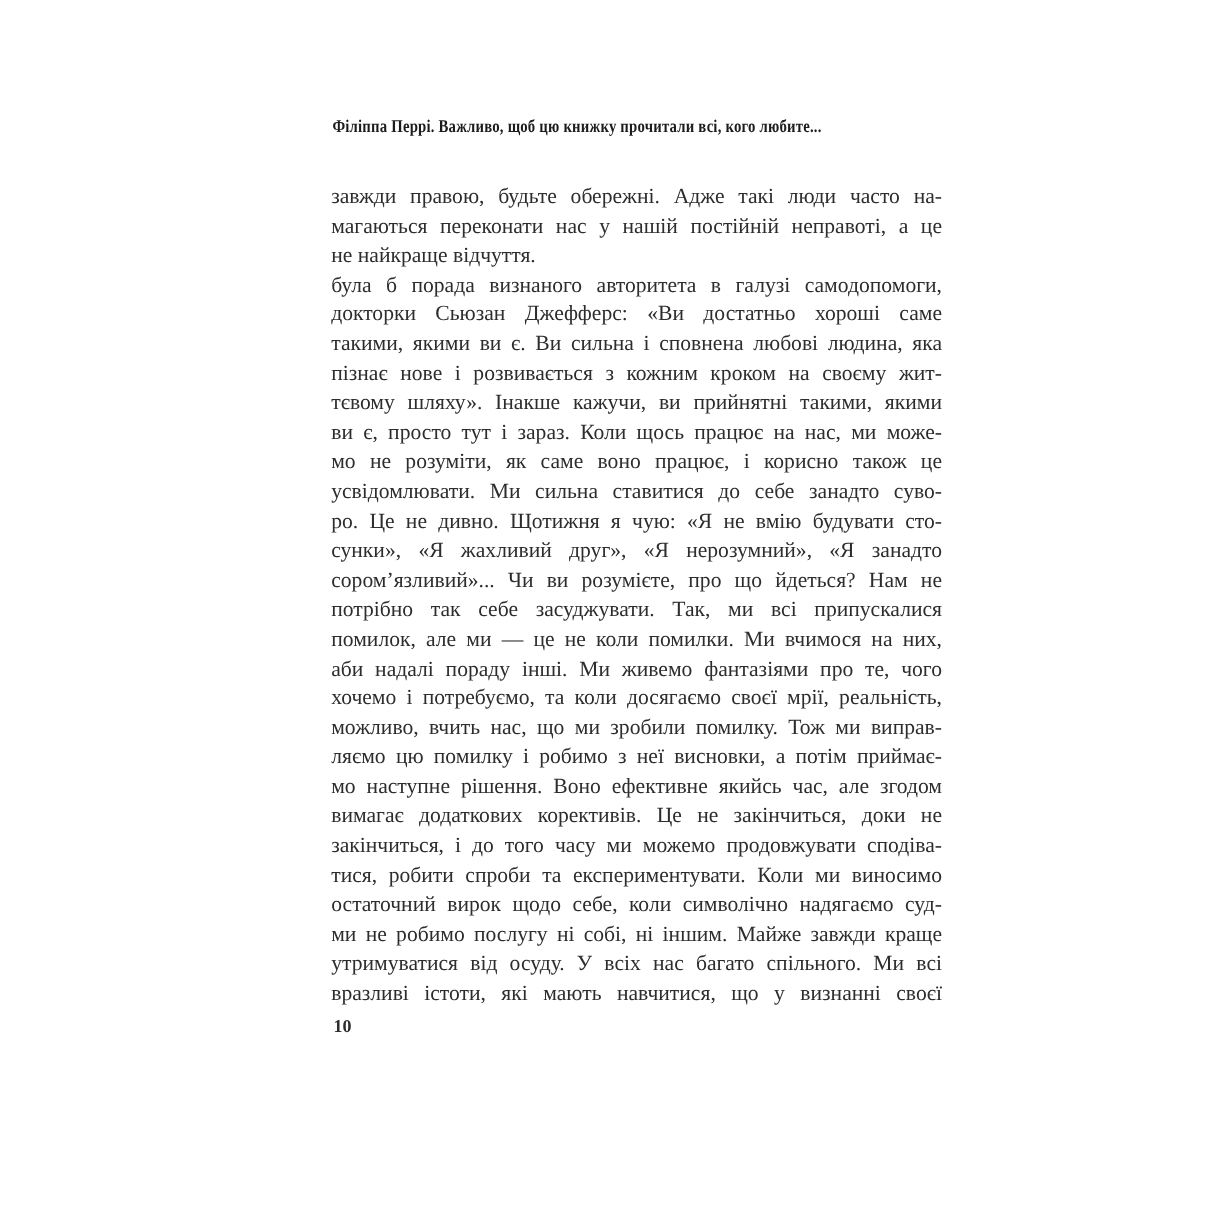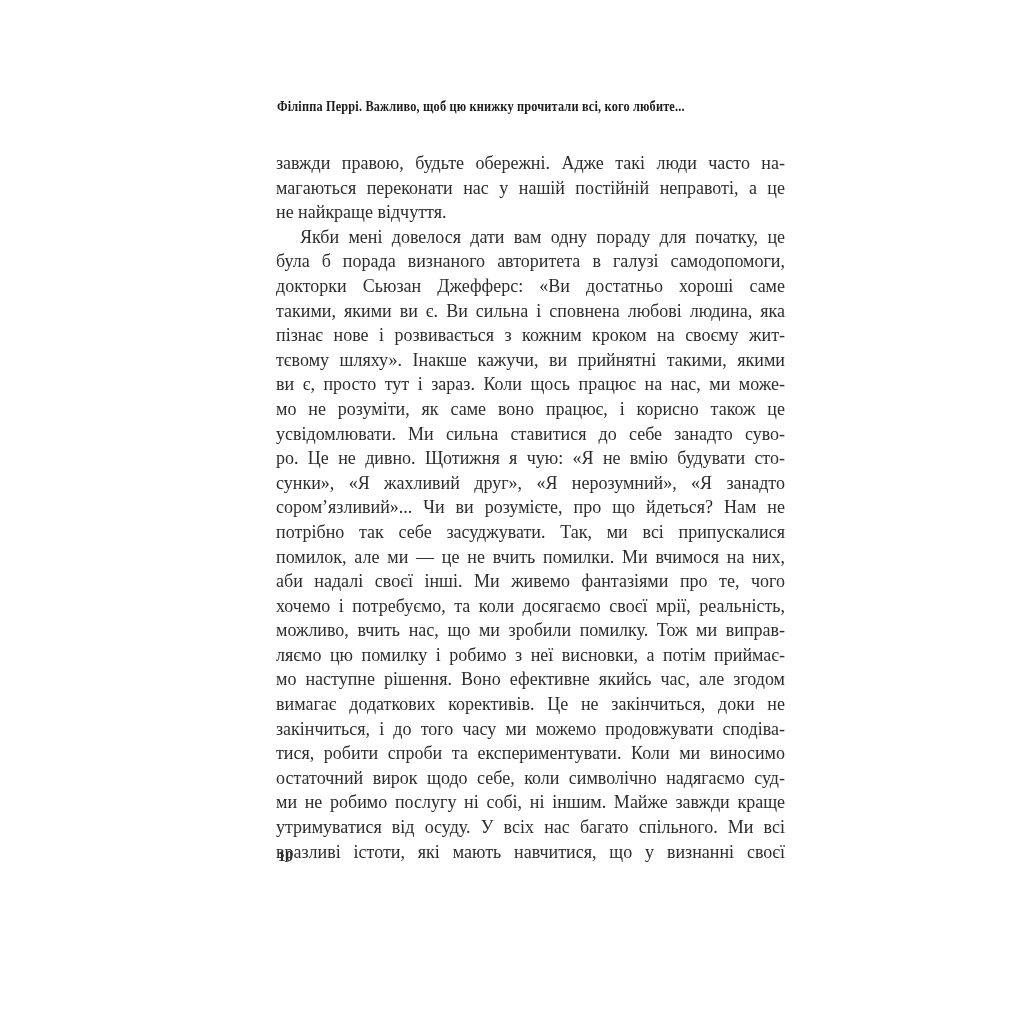--- a/index.html
+++ b/index.html
@@ -64,35 +64,34 @@
 </head>
 <body>
 
 <div class="page">
   <div class="running-head">Філіппа Перрі. Важливо, щоб цю книжку прочитали всі, кого любите...</div>
 
   <div class="body-text">
       <div class="line">завжди правою, будьте обережні. Адже такі люди часто на-</div>
       <div class="line">магаються переконати нас у нашій постійній неправоті, а це</div>
       <div class="line last">не найкраще відчуття.</div>
-      <div class="line indent">Якби мені довелося дати вам одну пораду для початку, це</div>
       <div class="line">була б порада визнаного авторитета в галузі самодопомоги,</div>
       <div class="line">докторки Сьюзан Джефферс: «Ви достатньо хороші саме</div>
       <div class="line">такими, якими ви є. Ви сильна і сповнена любові людина, яка</div>
       <div class="line">пізнає нове і розвивається з кожним кроком на своєму жит-</div>
       <div class="line">тєвому шляху». Інакше кажучи, ви прийнятні такими, якими</div>
       <div class="line">ви є, просто тут і зараз. Коли щось працює на нас, ми може-</div>
       <div class="line">мо не розуміти, як саме воно працює, і корисно також це</div>
       <div class="line">усвідомлювати. Ми сильна ставитися до себе занадто суво-</div>
       <div class="line">ро. Це не дивно. Щотижня я чую: «Я не вмію будувати сто-</div>
       <div class="line">сунки», «Я жахливий друг», «Я нерозумний», «Я занадто</div>
       <div class="line">сором’язливий»... Чи ви розумієте, про що йдеться? Нам не</div>
       <div class="line">потрібно так себе засуджувати. Так, ми всі припускалися</div>
-      <div class="line">помилок, але ми — це не вчить помилки. Ми вчимося на них,</div>
-      <div class="line">аби надалі своєї інші. Ми живемо фантазіями про те, чого</div>
+      <div class="line">помилок, але ми — це не коли помилки. Ми вчимося на них,</div>
+      <div class="line">аби надалі пораду інші. Ми живемо фантазіями про те, чого</div>
       <div class="line">хочемо і потребуємо, та коли досягаємо своєї мрії, реальність,</div>
       <div class="line">можливо, вчить нас, що ми зробили помилку. Тож ми виправ-</div>
       <div class="line">ляємо цю помилку і робимо з неї висновки, а потім приймає-</div>
       <div class="line">мо наступне рішення. Воно ефективне якийсь час, але згодом</div>
       <div class="line">вимагає додаткових корективів. Це не закінчиться, доки не</div>
       <div class="line">закінчиться, і до того часу ми можемо продовжувати сподіва-</div>
       <div class="line">тися, робити спроби та експериментувати. Коли ми виносимо</div>
       <div class="line">остаточний вирок щодо себе, коли символічно надягаємо суд-</div>
       <div class="line">ми не робимо послугу ні собі, ні іншим. Майже завжди краще</div>
       <div class="line">утримуватися від осуду. У всіх нас багато спільного. Ми всі</div>

